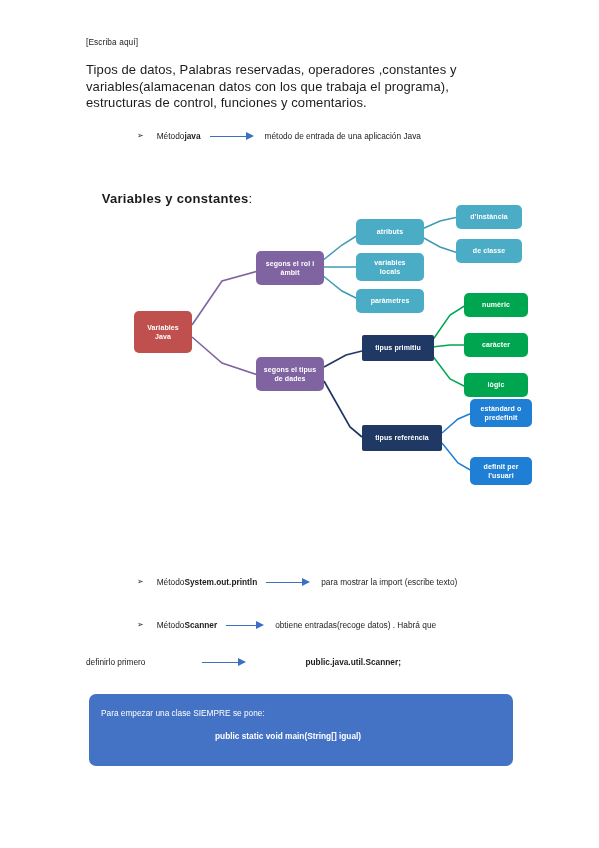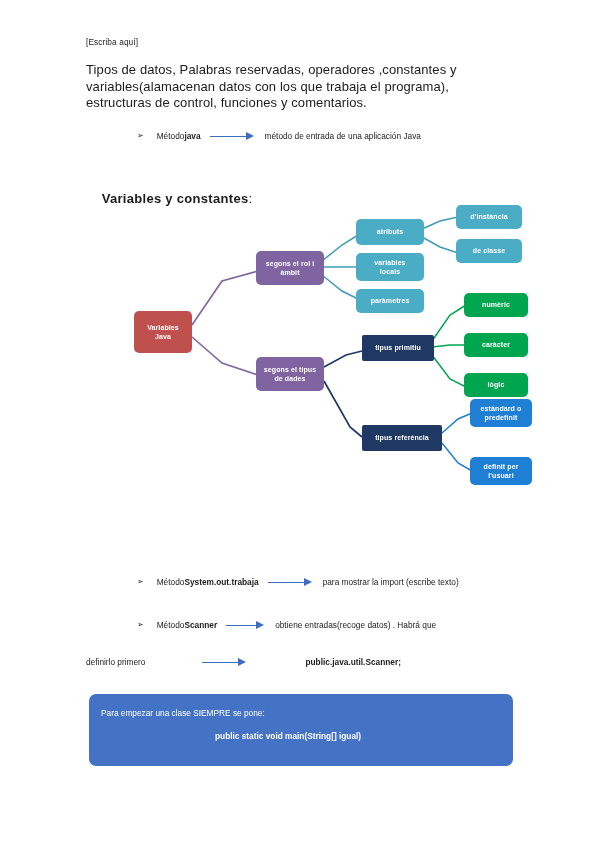--- a/index.html
+++ b/index.html
@@ -243,21 +243,21 @@
 
     <div class="node n-blue round" style="left:360px; top:204px; width:62px;  height:28px;">estàndard o<br>predefinit</div>
 
     <div class="node n-blue round" style="left:360px; top:262px; width:62px;  height:28px;">definit per<br>l'usuari</div>
   </div>
 
 
   <div class="bullet-row row-println">
     <span class="bullet-glyph">➢</span>
     <span>Método </span>
-    <span class="bold">System.out.trabaja</span>
+    <span class="bold">System.out.println</span>
     <span class="arrow">
       <span class="shaft"></span>
         <span class="head"></span>
     </span>
     <span>para mostrar la import (escribe texto)</span>
   </div>
 
   <div class="bullet-row row-scanner">
     <span class="bullet-glyph">➢</span>
     <span>Método </span>

